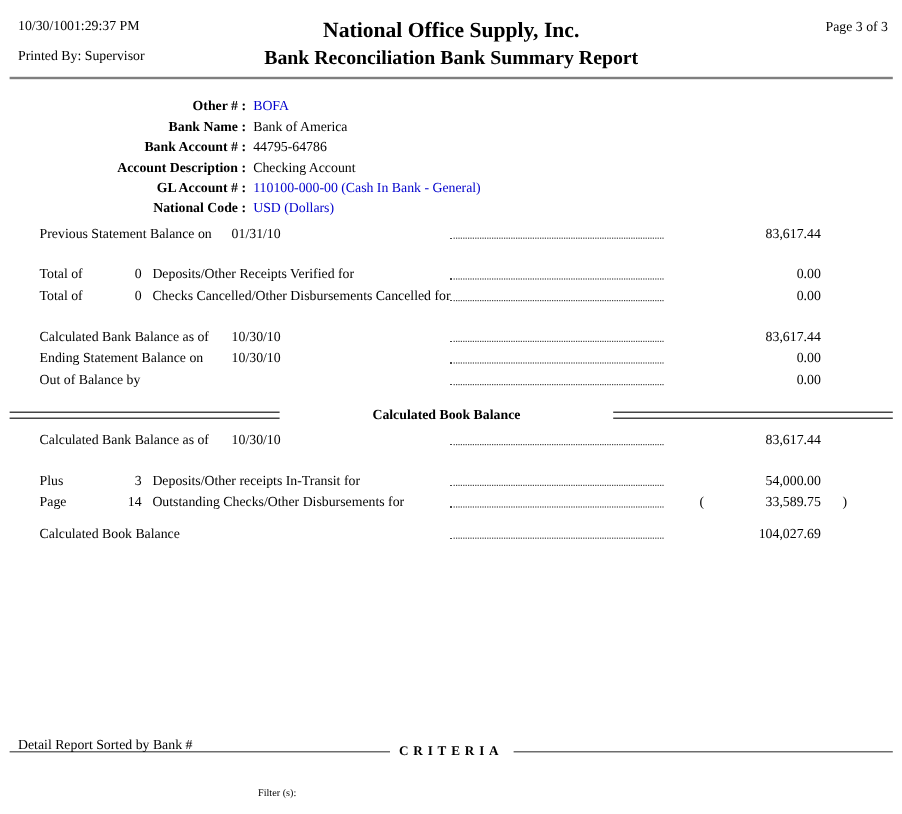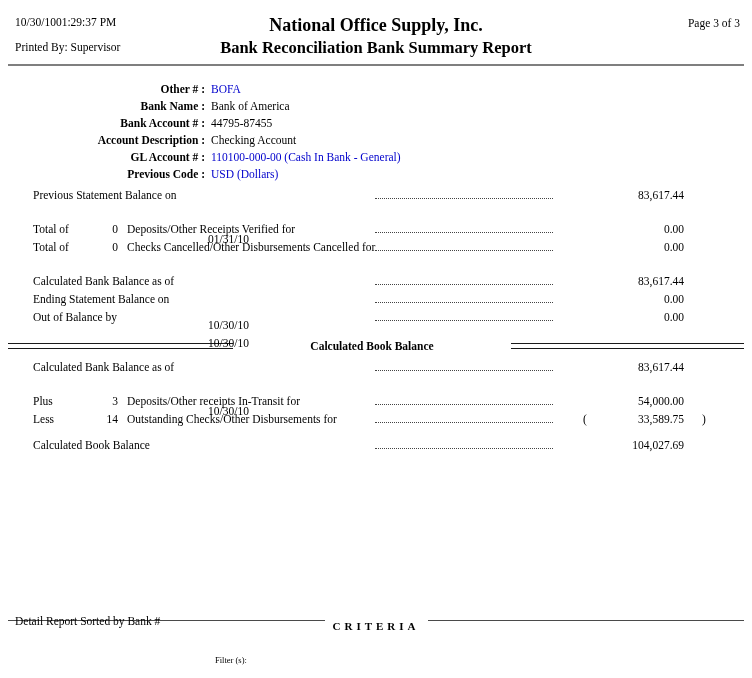--- a/index.html
+++ b/index.html
@@ -29,27 +29,27 @@
   .sec-hdr .dline.left{width:225px;}
   .sec-hdr .dline.right{width:233px;}
   .sec-title{flex:1;text-align:center;font-weight:bold;}
   .section + .section{margin-top:12px;}
   .rrow{position:relative;height:18px;line-height:18px;white-space:nowrap;}
   .spacer{height:16px;}
   .spacer.small{height:8px;}
   .lab{position:absolute;left:25px;}
   .cnt{position:absolute;left:70px;width:40px;text-align:right;}
   .dsc{position:absolute;left:119px;font-family:Liberation Serif, serif;}
-  .dat{position:absolute;left:200px;margin-top:44px;}
+  .dat{position:absolute;left:185px;}
   .ldr{position:absolute;left:367px;width:178px;bottom:5px;border-bottom:1.5px dotted #444;}
   .po{position:absolute;left:575px;}
   .pc{position:absolute;left:694px;}
   .amt{position:absolute;left:550px;width:126px;text-align:right;}
   
-  .criteria{position:absolute;left:8px;right:8px;top:620px;display:flex;gap:8px;}
+  .criteria{position:absolute;left:8px;right:8px;top:620px;display:flex;align-items:center;gap:8px;}
   .criteria .cline{flex:1;border-top:1px solid #4a4a4a;}
   .ctitle{font-weight:bold;font-size:11px;letter-spacing:4px;}
   .f-sorted{position:absolute;left:15px;top:615px;}
   .f-filters{position:absolute;left:215px;top:634px;font-size:8.5px;line-height:10.5px;white-space:pre;}
 </style>
 </head>
 <body>
 
 <div class="page">
 
@@ -64,24 +64,24 @@
 
   <div class="hdr-company">National Office Supply, Inc.</div>
   <div class="hdr-title">Bank Reconciliation Bank Summary Report</div>
   <div class="hdr-page">Page 3 of 3</div>
 
   <div class="top-rule"></div>
 
   <div class="bank-info" id="bank-info">
       <div class="bi-row"><span class="bi-label">Other # :</span><span class="bi-value link">BOFA</span></div>
       <div class="bi-row"><span class="bi-label">Bank Name :</span><span class="bi-value">Bank of America</span></div>
-      <div class="bi-row"><span class="bi-label">Bank Account # :</span><span class="bi-value">44795-87455</span></div>
+      <div class="bi-row"><span class="bi-label">Bank Account # :</span><span class="bi-value">44795-64786</span></div>
       <div class="bi-row"><span class="bi-label">Account Description :</span><span class="bi-value">Checking Account</span></div>
       <div class="bi-row"><span class="bi-label">GL Account # :</span><span class="bi-value link">110100-000-00 (Cash In Bank - General)</span></div>
-      <div class="bi-row"><span class="bi-label">Previous Code :</span><span class="bi-value link">USD (Dollars)</span></div>
+      <div class="bi-row"><span class="bi-label">National Code :</span><span class="bi-value link">USD (Dollars)</span></div>
     </div>
 
   <div class="sections" id="sections">
       <div class="section">
         <div class="rrow">
           <span class="lab">Previous Statement Balance on</span>
           <span class="dat">01/31/10</span>
           <span class="ldr"></span>
           <span class="amt">83,617.44</span>
         </div>
@@ -133,21 +133,21 @@
         </div>
         <div class="spacer"></div>
         <div class="rrow">
           <span class="lab">Plus</span>
           <span class="cnt">3</span>
           <span class="dsc">Deposits/Other receipts In-Transit for</span>
           <span class="ldr"></span>
           <span class="amt">54,000.00</span>
         </div>
         <div class="rrow">
-          <span class="lab">Less</span>
+          <span class="lab">Page</span>
           <span class="cnt">14</span>
           <span class="dsc">Outstanding Checks/Other Disbursements for</span>
           <span class="ldr"></span>
           <span class="po">(</span>
           <span class="amt">33,589.75</span>
           <span class="pc">)</span>
         </div>
         <div class="spacer small"></div>
         <div class="rrow">
           <span class="lab">Calculated Book Balance</span>

